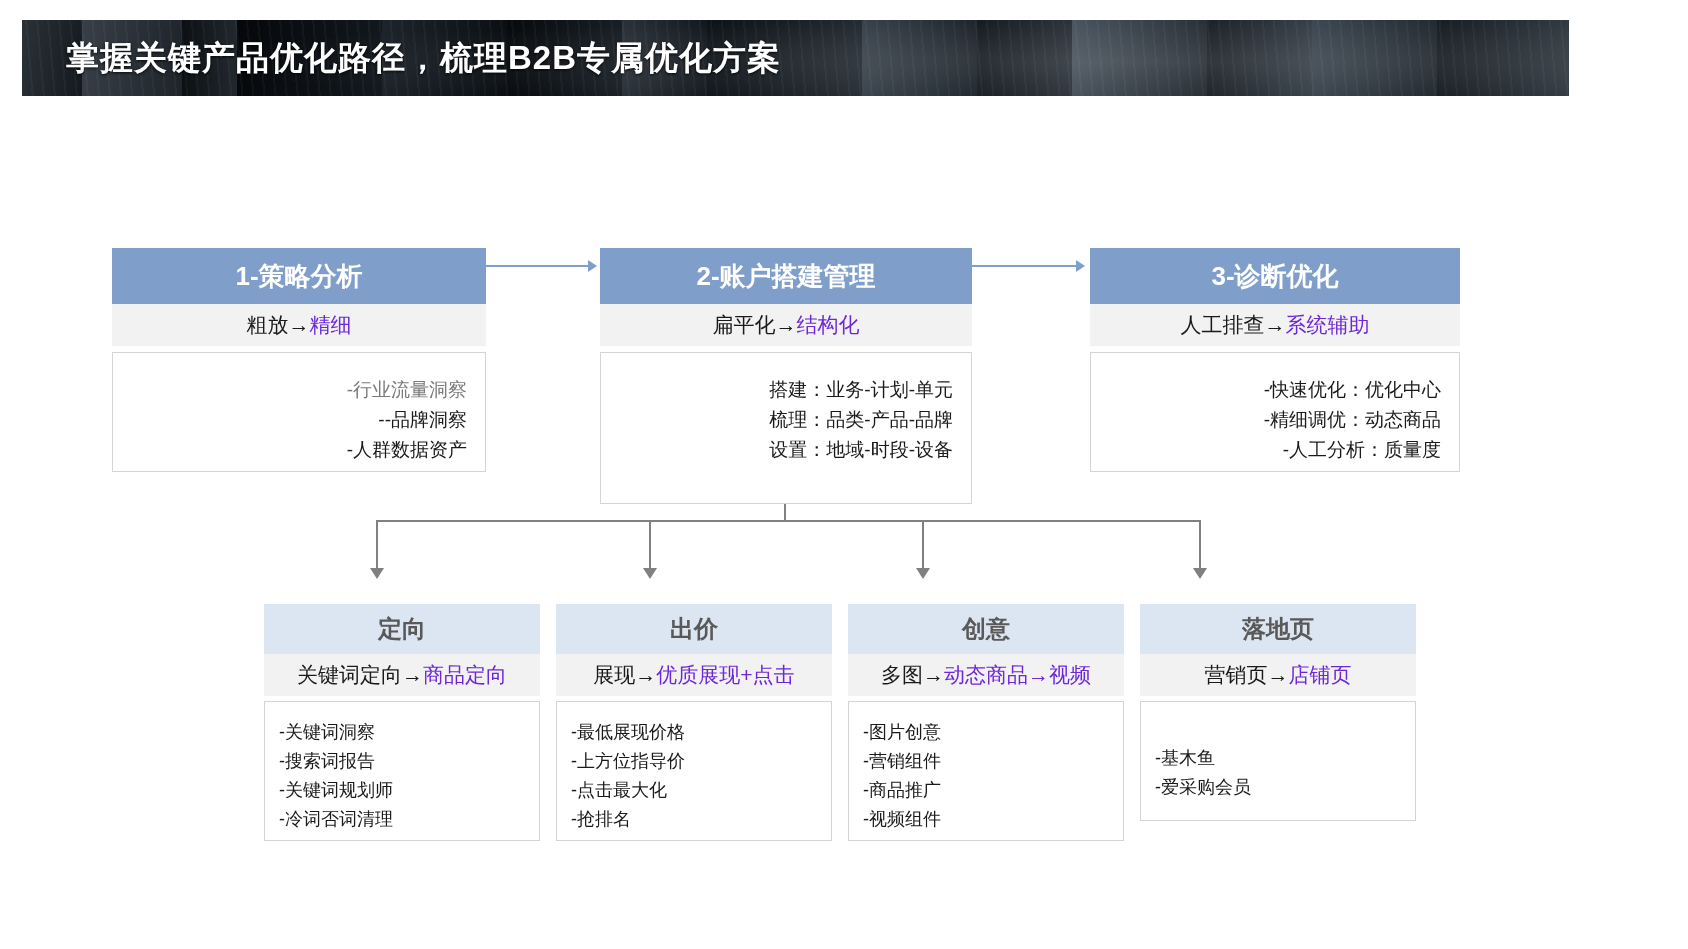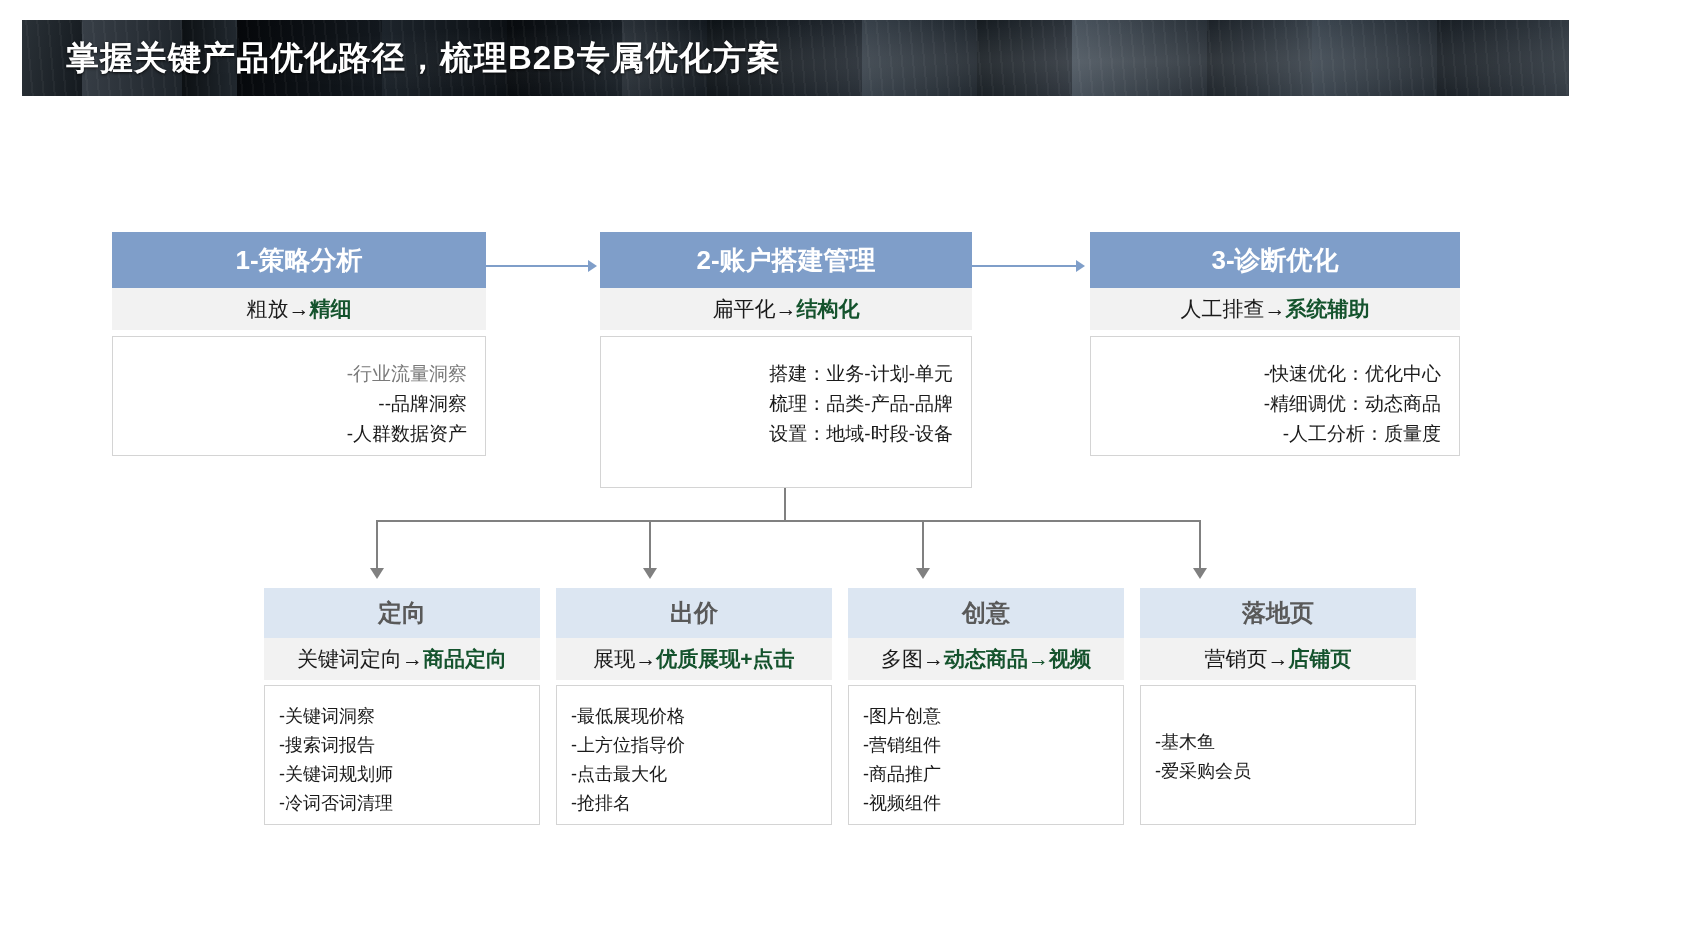--- a/index.html
+++ b/index.html
@@ -17,31 +17,31 @@
   }
   .banner .tex{position:absolute;left:0;top:0;width:100%;height:100%;}
   .tex .l{position:absolute;top:-10%;height:130%;}
   .banner-title{
     position:absolute;left:44px;top:50%;transform:translateY(-50%);
     color:#ffffff;font-size:33px;font-weight:bold;letter-spacing:1px;
     text-shadow:0 1px 3px rgba(0,0,0,.85);white-space:nowrap;z-index:5;
   }
 
   
-  .card{position:absolute;}
+  .card{position:absolute;margin-top:16px;}
   .card .hd{
     text-align:center;font-weight:bold;box-sizing:border-box;
     display:flex;align-items:center;justify-content:center;
   }
   .card .sub{
     background:#f2f2f2;text-align:center;box-sizing:border-box;
     display:flex;align-items:center;justify-content:center;
     color:#1a1a1a;white-space:nowrap;
   }
-  .card .sub .hi{color:#14532d;font-weight:bold;}
+  .card .sub .hi{color:#6d28d9;font-weight:normal;}
   .card .body{
     background:#ffffff;border:1px solid #d4d4d4;box-sizing:border-box;
     color:#1a1a1a;
   }
   .card .body .li{white-space:nowrap;}
 
   
   .top .hd{background:#7f9ec9;color:#ffffff;height:56px;font-size:26px;}
   .top .sub{height:42px;font-size:21px;}
   .top .body{margin-top:6px;padding:22px 18px 14px 18px;text-align:right;}
@@ -191,19 +191,19 @@
       <div class="li">-视频组件</div>
     </div>
   </div>
 
   <div class="card bot" style="left:1140px;top:588px;width:276px;">
     <div class="hd">落地页</div>
     <div class="sub">
       <span>营销页→</span>
         <span class="hi">店铺页</span>
     </div>
-    <div class="body" style="height:140px;padding-top:42px;">
+    <div class="body" style="height:120px;padding-top:42px;">
       <div class="li">-基木鱼</div>
       <div class="li">-爱采购会员</div>
     </div>
   </div>
 
 </div>
 
 </body></html>

